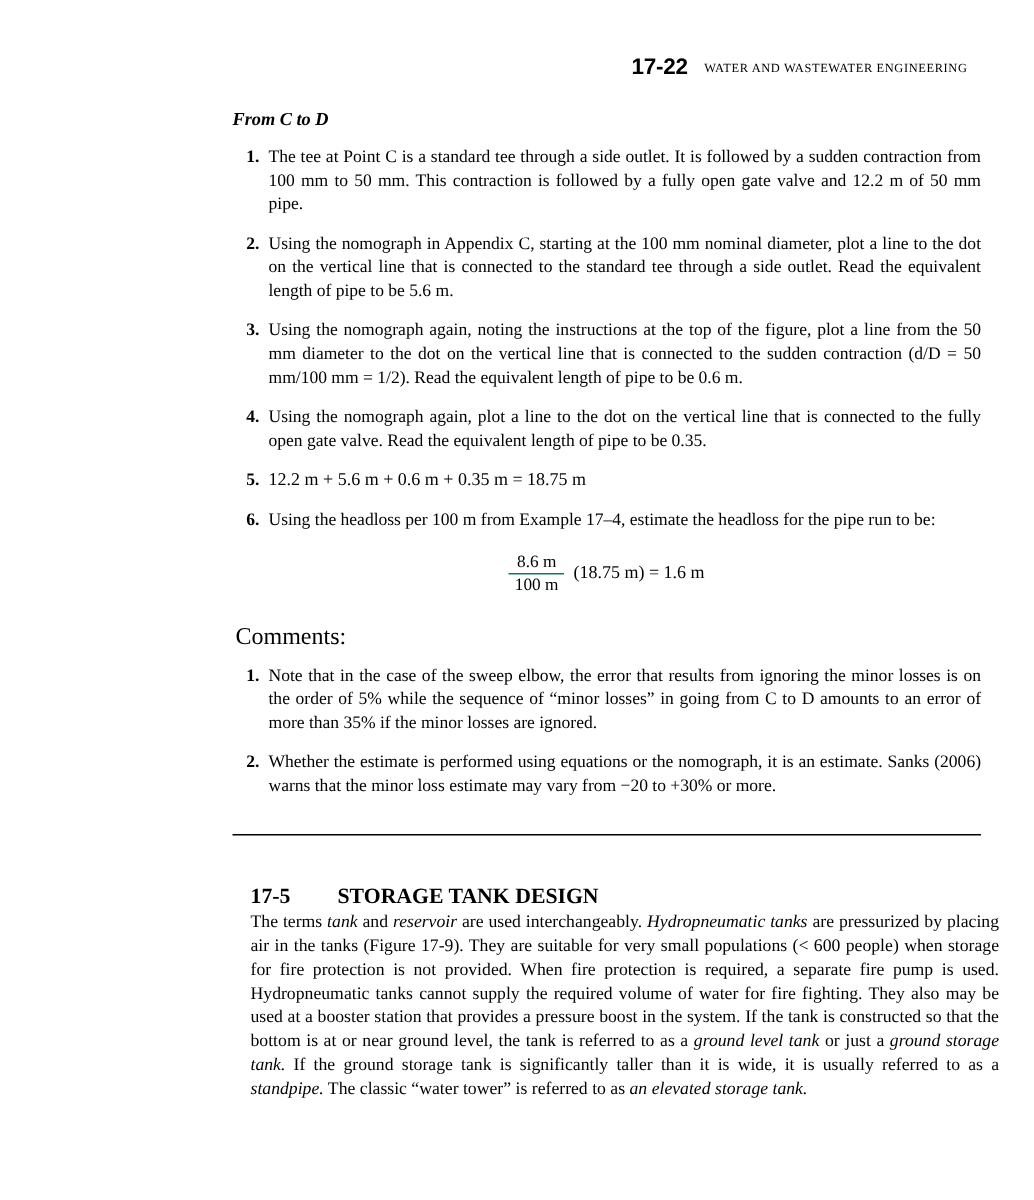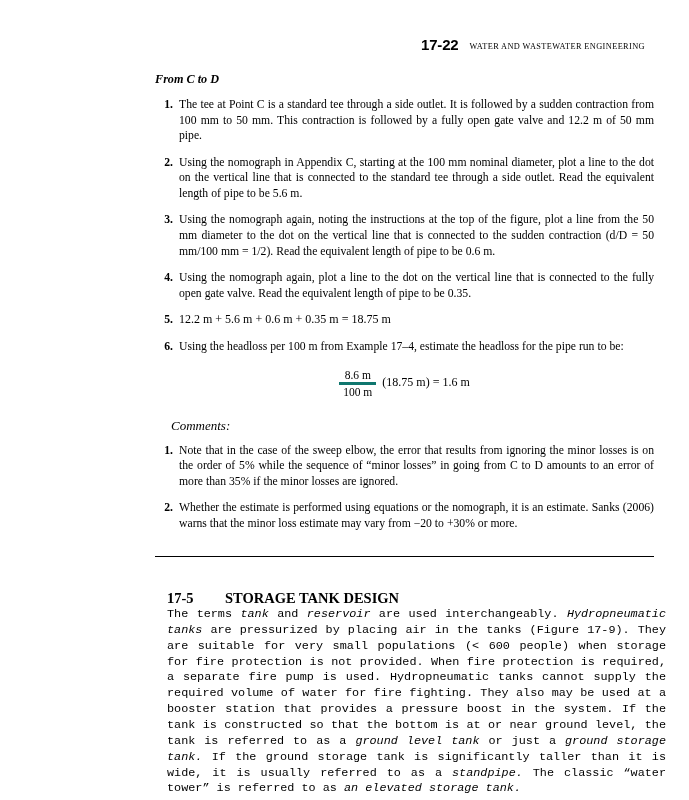--- a/index.html
+++ b/index.html
@@ -92,38 +92,37 @@
 
   .frac {
     display: inline-block;
     vertical-align: middle;
     text-align: center;
     margin-right: 3px;
   }
   .frac .top {
     display: block;
     padding: 0 4px 1px 4px;
-    border-bottom: 3px solid #0f766e;
+    border-bottom: 1px solid #0f766e;
     font-size: 11.5px;
   }
   .frac .bot {
     display: block;
     padding: 1px 4px 0 4px;
     font-size: 11.5px;
   }
   .eq-block {
     text-align: center;
     margin: 14px 0 12px 0;
     font-size: 12px;
   }
 
   .comments-label {
-    font-style: italic;
-    font-size: 13px;
-    margin: 20px 0 9px 16px;
+    font-size: 16px;
+    margin: 20px 0 9px 2px;
   }
 
   hr.rule {
     border: none;
     border-top: 1px solid #000;
     margin: 24px 0 0 0;
     width: 100%;
   }
 
   
@@ -144,21 +143,20 @@
     font-size: 13px;
     margin: 22px 0 9px 0;
   }
 
   p.body-par {
     font-size: 11.8px;
     line-height: 1.345;
     text-align: justify;
     margin: 0 0 0 0;
     text-indent: 0;
-    font-family: Liberation Mono, monospace;
   }
   .it { font-style: italic; }
 
   
   .section-block { margin-top: 0; }
 </style>
 </head>
 <body>
 
 <div class="page">

